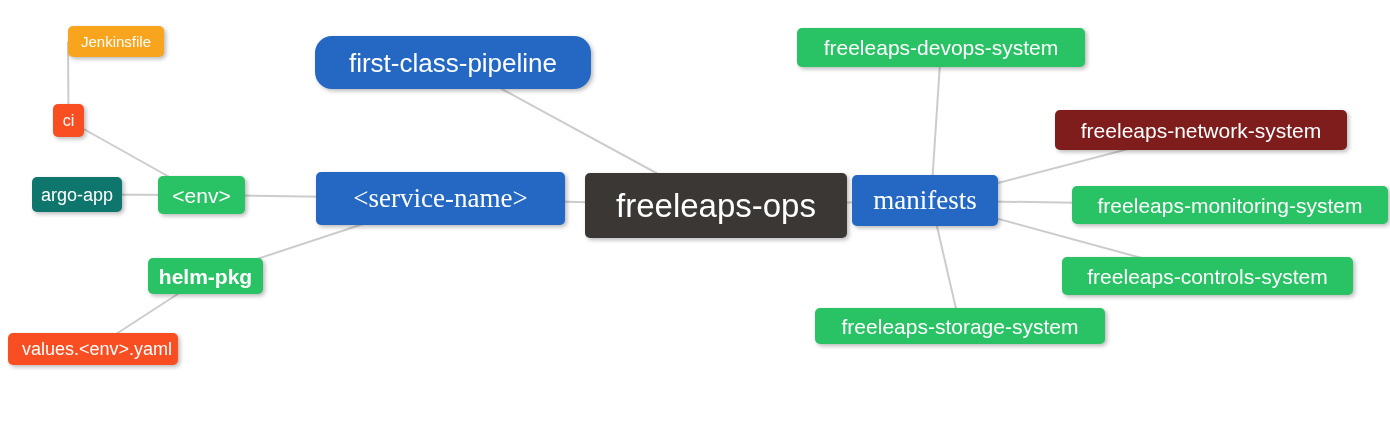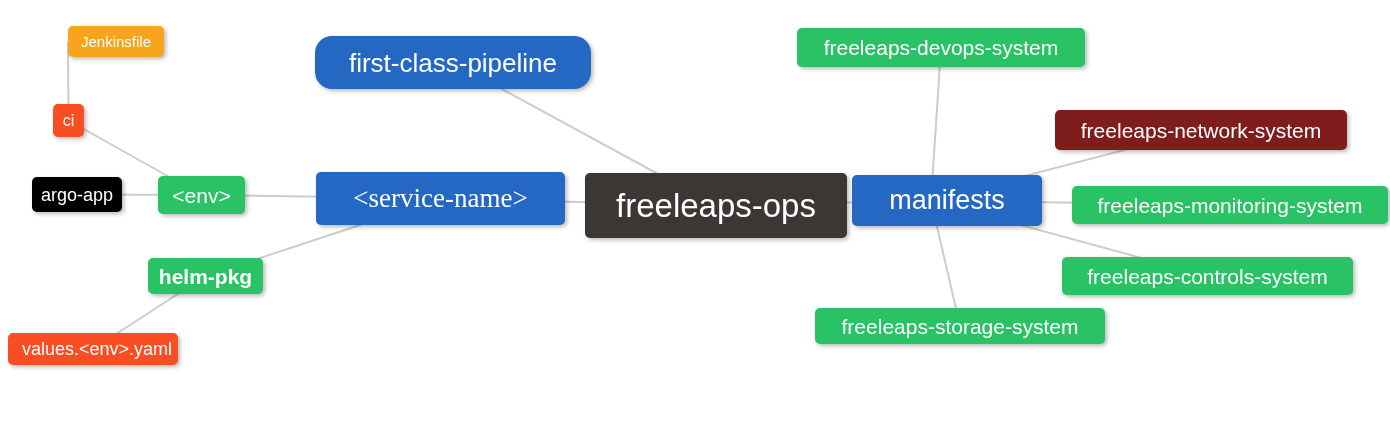--- a/index.html
+++ b/index.html
@@ -58,36 +58,36 @@
       <line x1="931" y1="200.5" x2="1210" y2="205" stroke="#cccccc" stroke-width="2"></line>
       <line x1="931" y1="200.5" x2="1207.5" y2="276" stroke="#cccccc" stroke-width="2"></line>
       <line x1="931" y1="200.5" x2="960" y2="326" stroke="#cccccc" stroke-width="2"></line>
     </svg>
 <div class="node" style="left: 20px; top: 26px; width: 96px; height: 31px; background: rgb(249, 164, 29); font-size: 15px; color: rgb(255, 255, 255); margin-left: 48px;">
       <span>Jenkinsfile</span>
     </div>
     <div class="node" style="left: 53px; top: 104px; width: 31px; height: 33px; background: rgb(249, 78, 34); font-size: 16px; color: rgb(255, 255, 255);">
       <span>ci</span>
     </div>
-    <div class="node" style="left: 32px; top: 177px; width: 90px; height: 35px; background: #000000; font-size: 18px; color: rgb(255, 255, 255);">
+    <div class="node" style="left: 32px; top: 177px; width: 90px; height: 35px; background: #0f766e; font-size: 18px; color: rgb(255, 255, 255);">
       <span>argo-app</span>
     </div>
     <div class="node" style="left: 158px; top: 176px; width: 87px; height: 38px; background: rgb(41, 195, 101); font-size: 21px; color: rgb(255, 255, 255);">
       <span>&lt;env&gt;</span>
     </div>
     <div class="node" style="left: 316px; top: 172px; width: 249px; height: 53px; background: rgb(36, 104, 196); font-size: 27px; color: rgb(255, 255, 255); font-family: Liberation Serif, serif;">
       <span>&lt;service-name&gt;</span>
     </div>
     <div class="node" style="left: 315px; top: 36px; width: 276px; height: 53px; background: rgb(36, 104, 196); font-size: 26px; color: rgb(255, 255, 255); border-radius: 17px;">
       <span>first-class-pipeline</span>
     </div>
     <div class="node" style="left: 585px; top: 173px; width: 262px; height: 65px; background: rgb(59, 55, 53); font-size: 33px; color: rgb(255, 255, 255);">
       <span>freeleaps-ops</span>
     </div>
-    <div class="node" style="left: 852px; top: 175px; width: 190px; height: 51px; background: rgb(36, 104, 196); font-size: 27px; color: rgb(255, 255, 255);">
+    <div class="node" style="left: 852px; top: 175px; width: 146px; height: 51px; background: rgb(36, 104, 196); font-size: 27px; color: rgb(255, 255, 255); font-family: Liberation Serif, serif;">
       <span>manifests</span>
     </div>
     <div class="node" style="left: 148px; top: 258px; width: 115px; height: 36px; background: rgb(41, 195, 101); font-size: 21px; color: rgb(255, 255, 255); font-weight: bold;">
       <span>helm-pkg</span>
     </div>
     <div class="node" style="left: 8px; top: 333px; width: 170px; height: 32px; background: rgb(249, 78, 34); font-size: 18px; color: rgb(255, 255, 255); padding-left: 8px;">
       <span>values.&lt;env&gt;.yaml</span>
     </div>
     <div class="node" style="left: 797px; top: 28px; width: 288px; height: 39px; background: rgb(41, 195, 101); font-size: 21px; color: rgb(255, 255, 255);">
       <span>freeleaps-devops-system</span>

